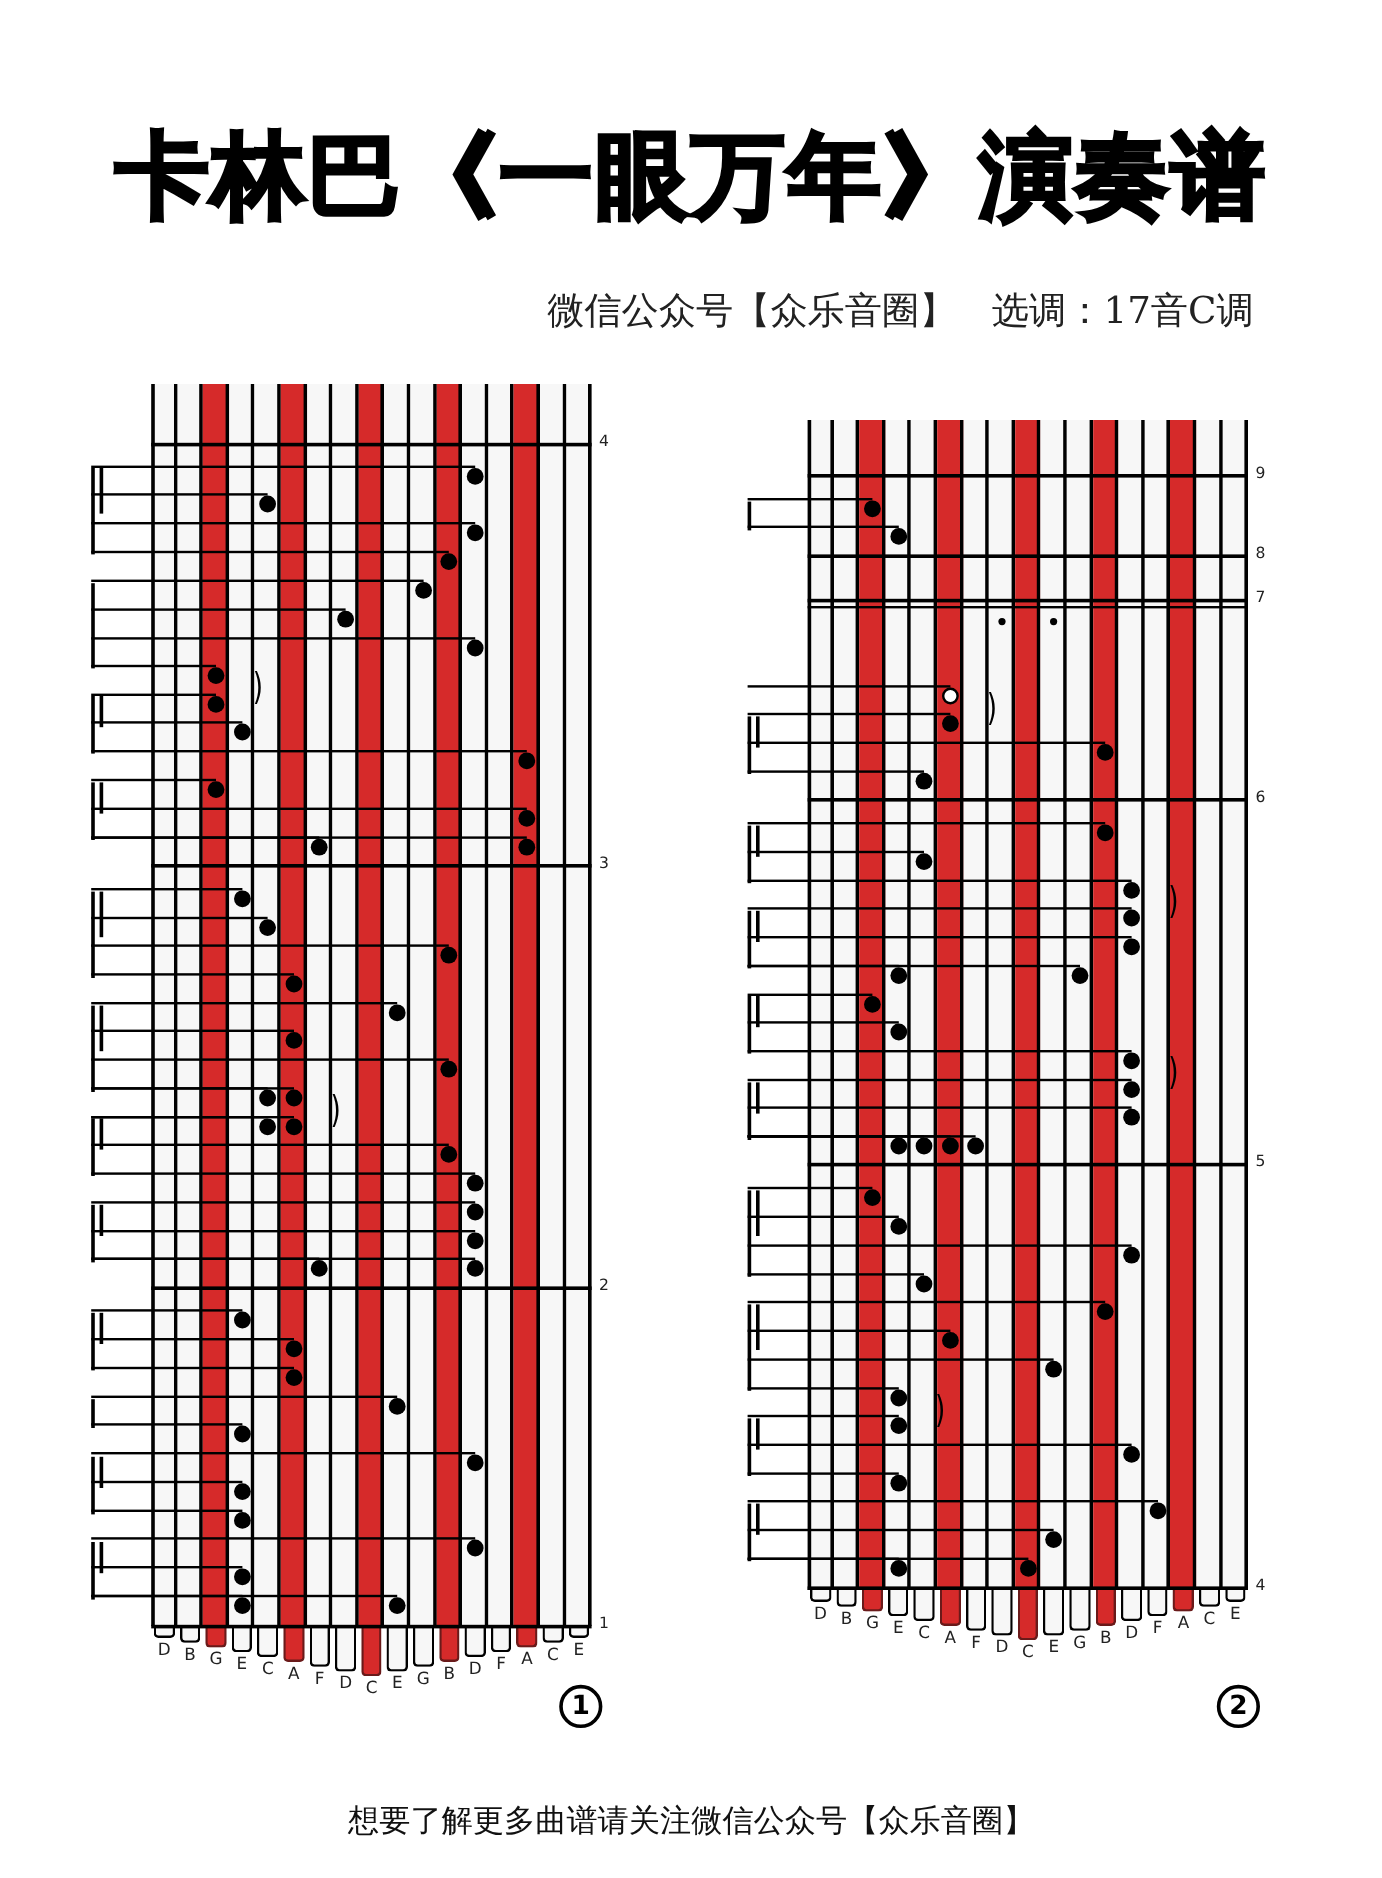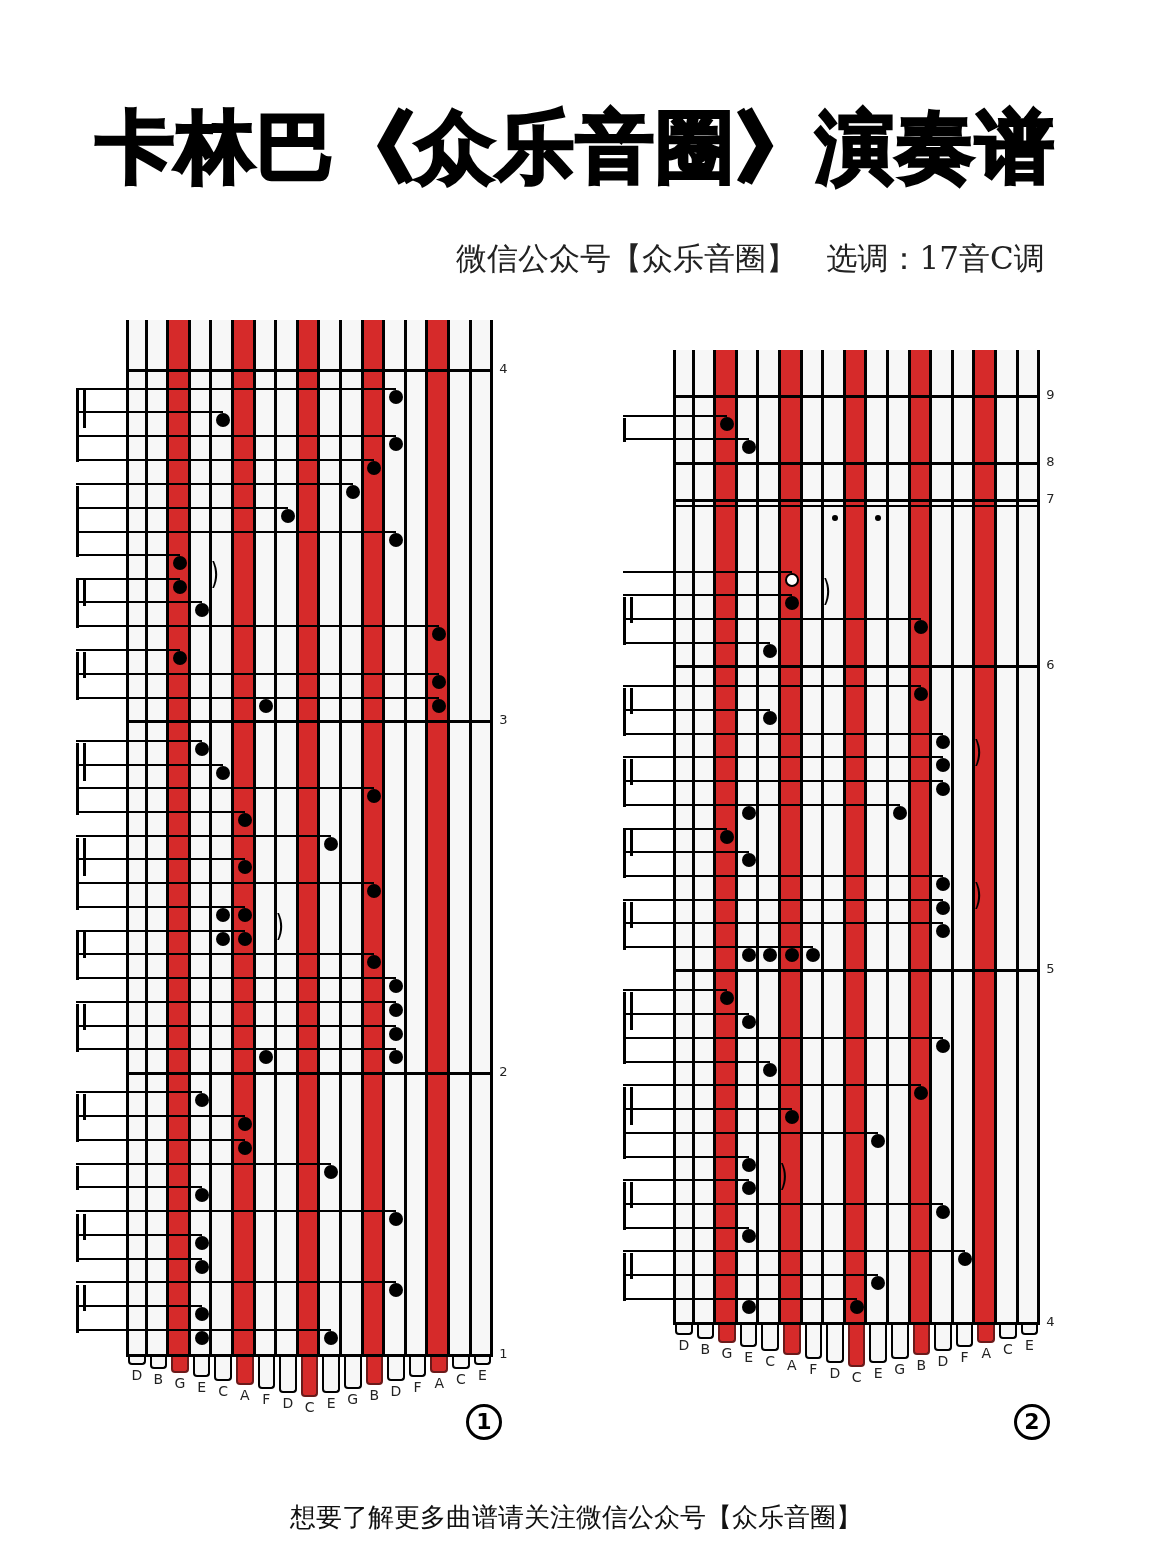--- a/index.html
+++ b/index.html
@@ -19,21 +19,21 @@
   .note.open { background:#fff; border:2px solid #000; box-sizing:border-box; }
   .note.small { width:6px; height:6px; margin:-3px 0 0 -3px; }
   .stem { position:absolute; background:#000; }
   .paren { position:absolute; font-family:"DejaVu Sans", sans-serif; font-size:22px; color:#000; transform:scaleY(1.4); }
   .keylabel { position:absolute; font-family:"DejaVu Sans", sans-serif; font-size:14px; color:#222; width:20px; text-align:center; }
   .circnum { position:absolute; width:30px; height:30px; border:3px solid #000; border-radius:50%; text-align:center; font-family:"DejaVu Sans", sans-serif; font-weight:bold; font-size:22px; line-height:30px; color:#000; }
 </style>
 </head>
 <body>
 
-<div class="title">卡林巴《众乐音圈》演奏谱</div>
+<div class="title">卡林巴《一眼万年》演奏谱</div>
 <div class="subtitle">微信公众号【众乐音圈】   选调：17音C调</div>
 
 <div id="panels">
     <div class="panel">
       <div class="col" style="left: 126px; top: 320px; width: 21.6px; height: 1035px; border-left: 3px solid rgb(0, 0, 0);"></div>
       <div class="keytail" style="left: 128px; top: 1355px; width: 17.6px; height: 10px;"></div>
       <div class="keylabel" style="left: 126.8px; top: 1367px;">D</div>
       <div class="col" style="left: 147.6px; top: 320px; width: 21.6px; height: 1035px;"></div>
       <div class="keytail" style="left: 149.6px; top: 1355px; width: 17.6px; height: 14px;"></div>
       <div class="keylabel" style="left: 148.4px; top: 1371px;">B</div>

